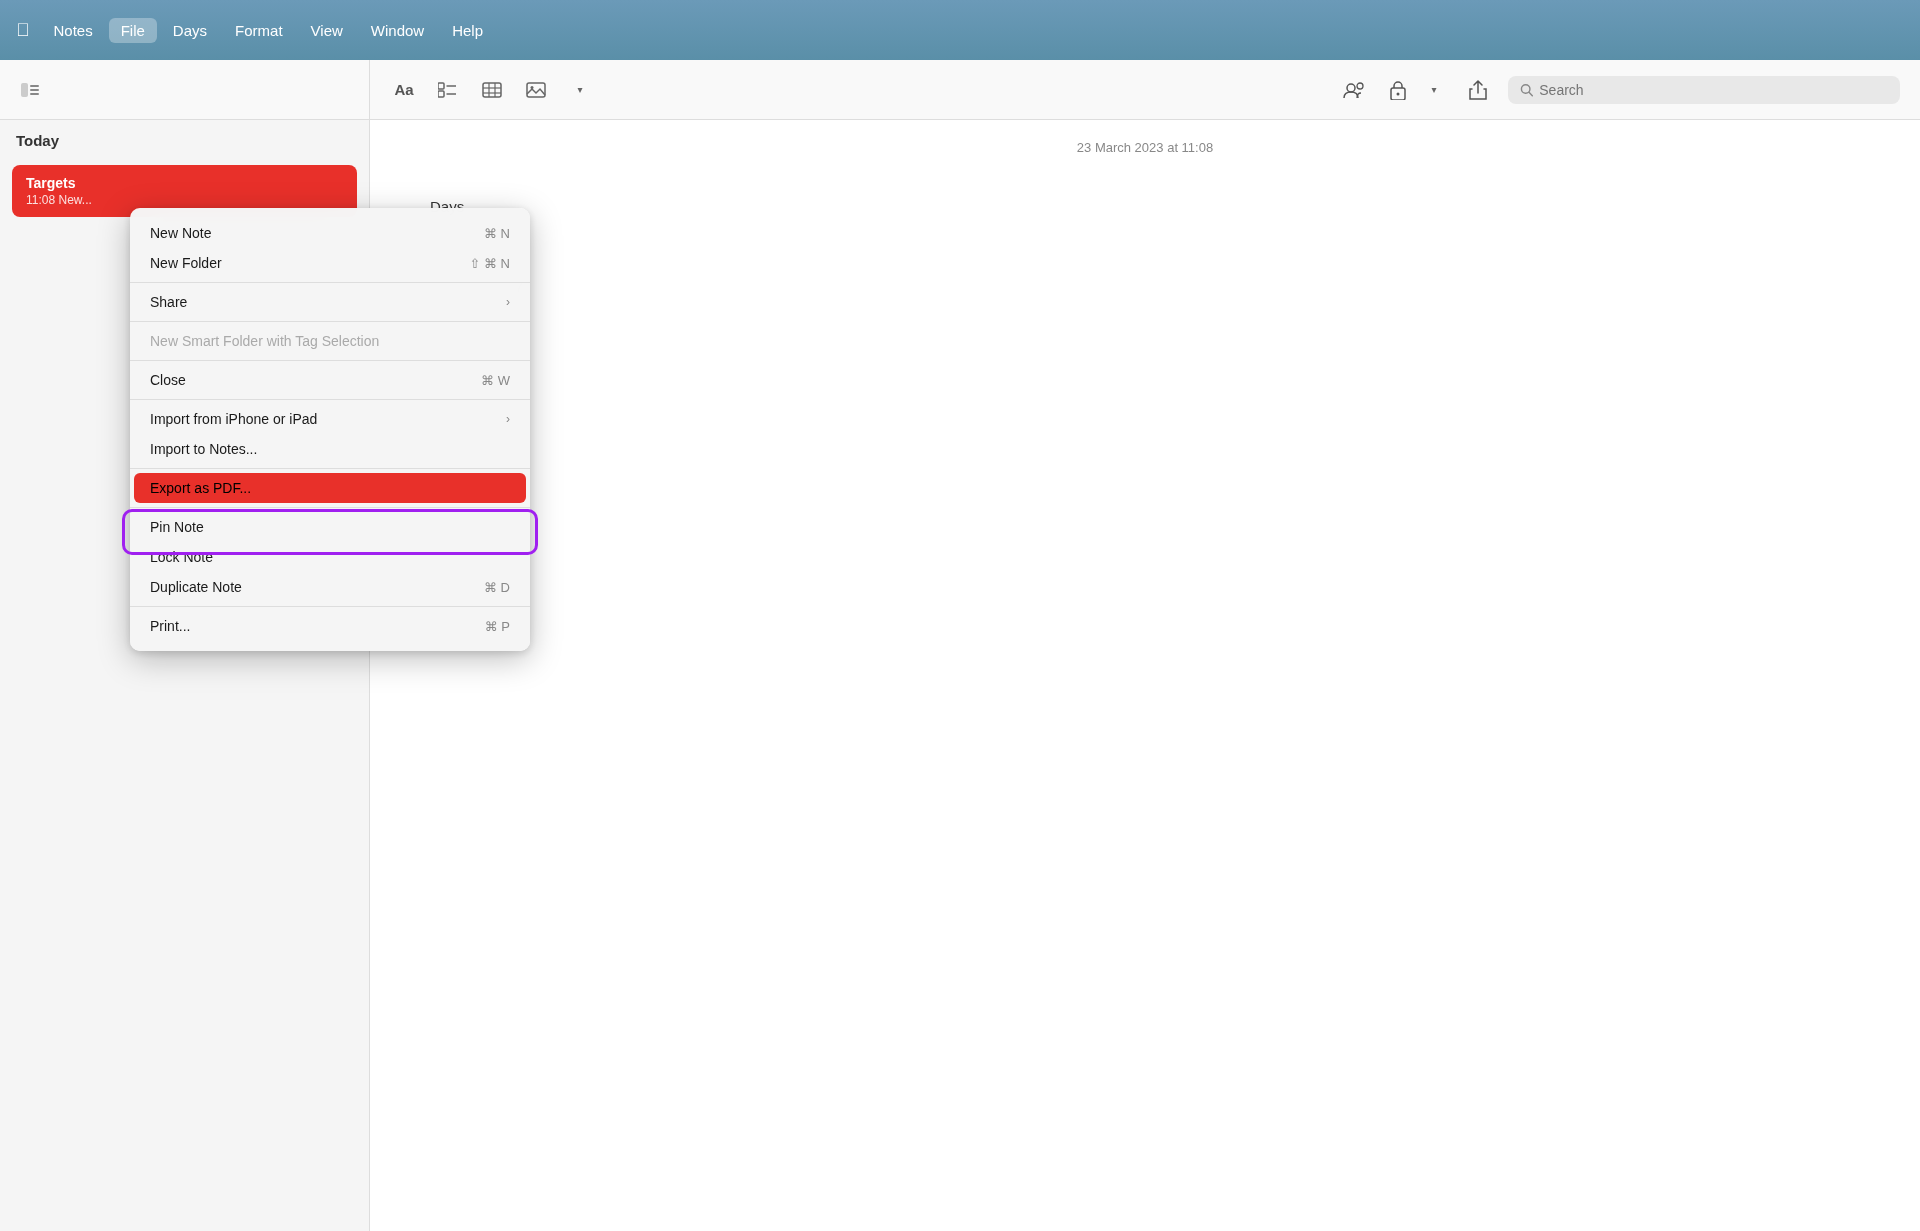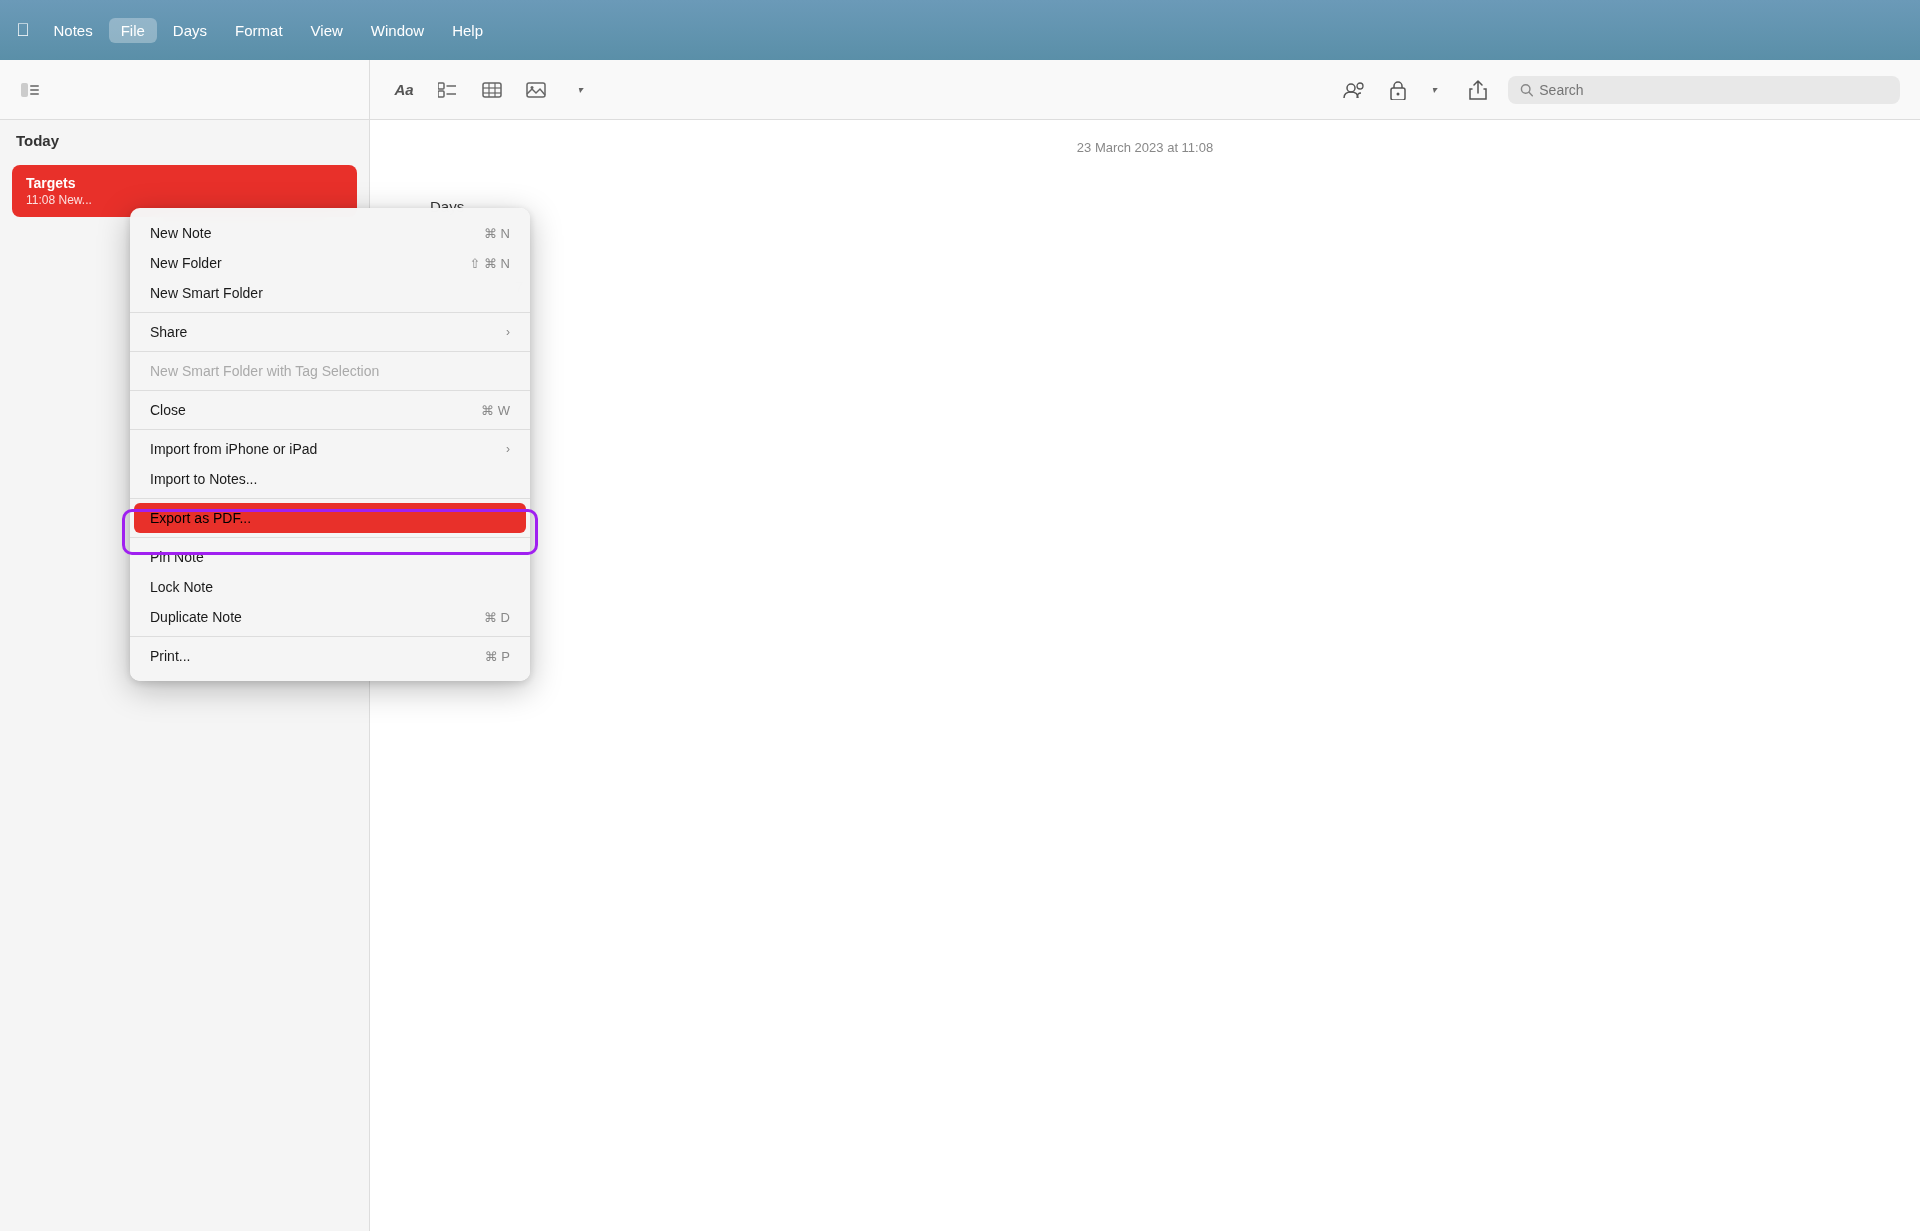--- a/index.html
+++ b/index.html
@@ -64,21 +64,20 @@
     .toolbar-icon {
       width: 28px;
       height: 28px;
       display: flex;
       align-items: center;
       justify-content: center;
       border-radius: 6px;
       cursor: pointer;
       color: #555;
       font-size: 16px;
-      font-style: italic;
     }
     .search-bar {
       margin-left: auto;
       background: #e8e8e8;
       border-radius: 8px;
       padding: 6px 12px;
       display: flex;
       align-items: center;
       gap: 6px;
       width: 392px;
@@ -349,23 +348,20 @@
 
       <div class="menu-section">
         <div class="dropdown-item">
           <span>New Note</span>
           <span class="shortcut">⌘ N</span>
         </div>
         <div class="dropdown-item">
           <span>New Folder</span>
           <span class="shortcut">⇧ ⌘ N</span>
         </div>
-        <div class="dropdown-item">
-          <span>New Smart Folder</span>
-        </div>
       </div>
 
       <div class="menu-section">
         <div class="dropdown-item">
           <span>Share</span>
           <span class="arrow">›</span>
         </div>
       </div>
 
       <div class="menu-section">

